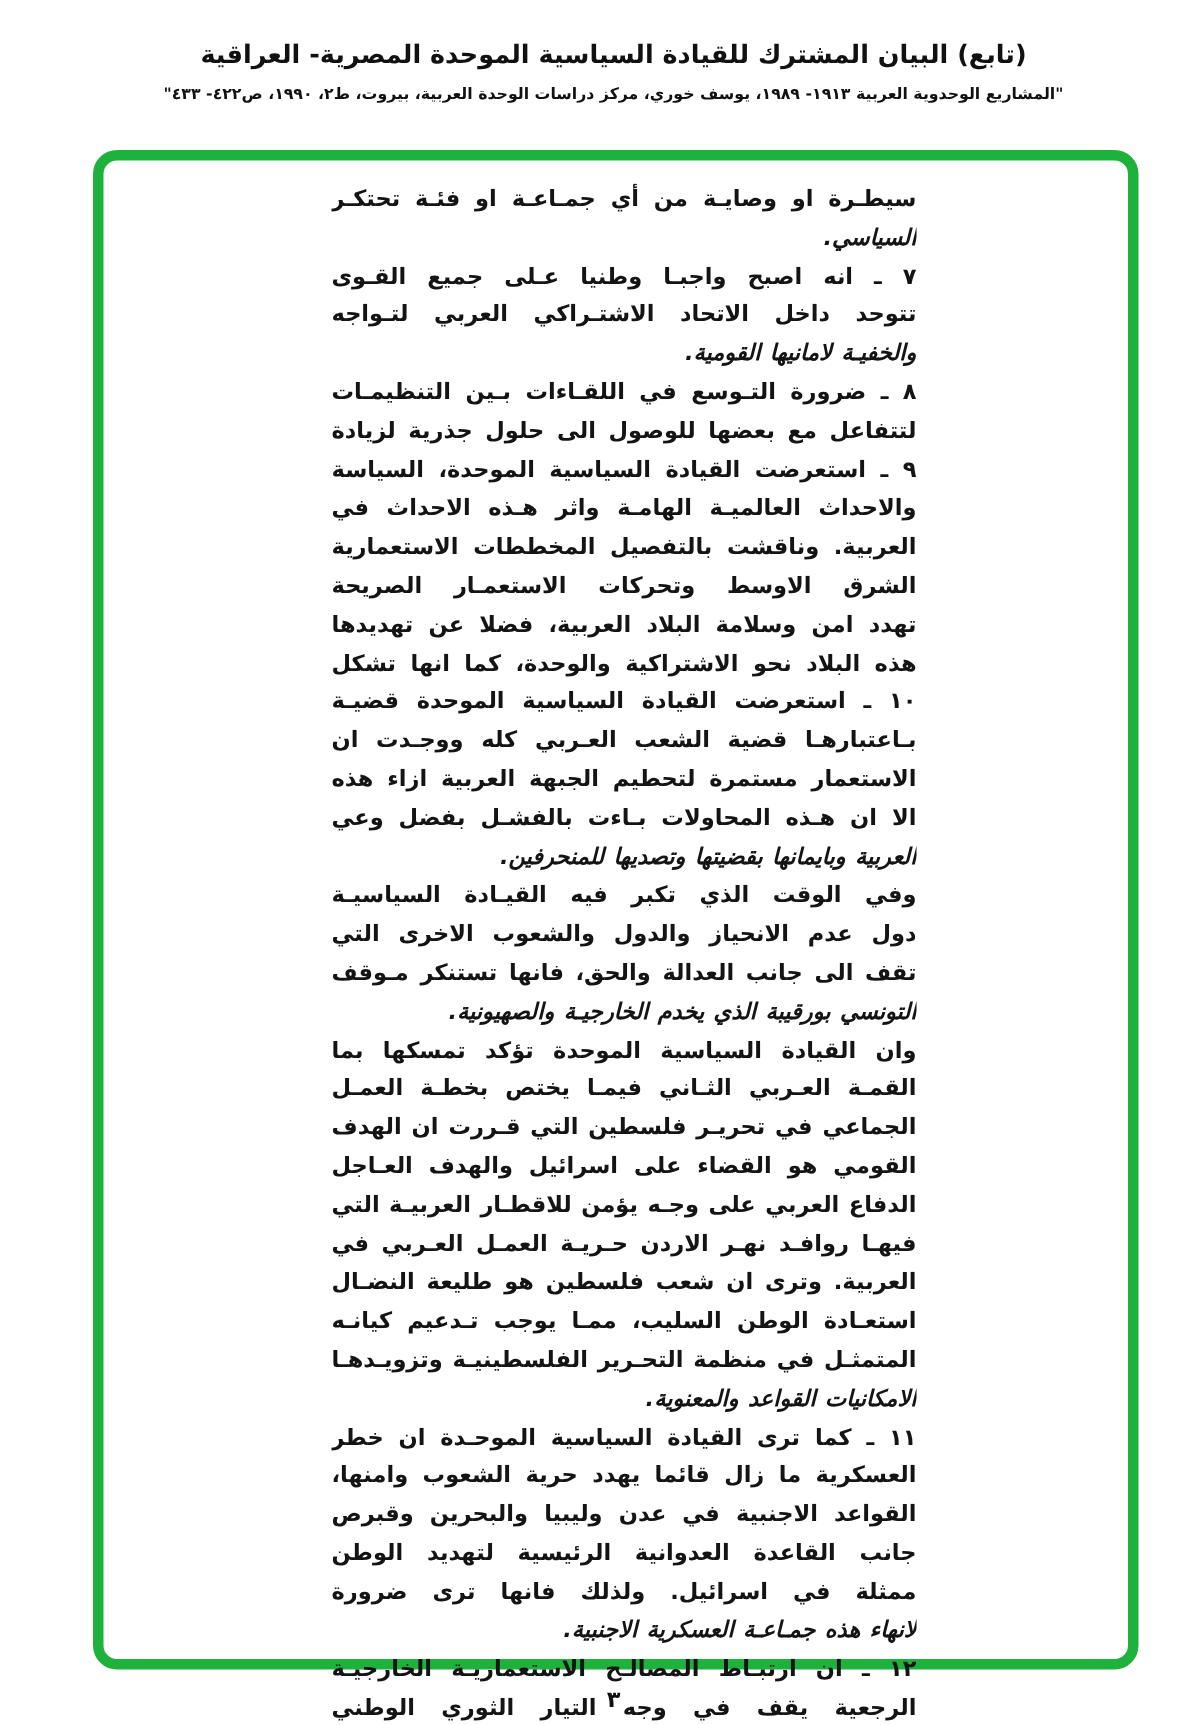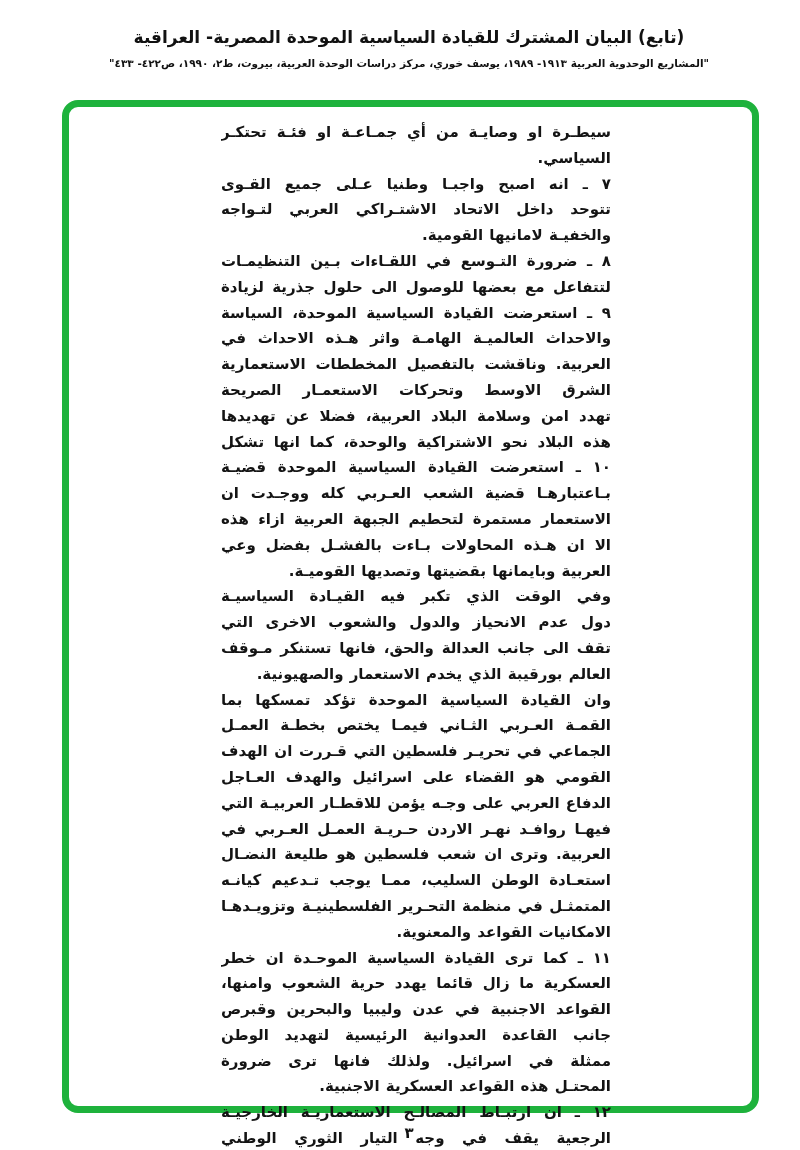--- a/index.html
+++ b/index.html
@@ -55,20 +55,21 @@
     height: 22.8px;
     overflow: hidden;
     text-align: justify;
     text-align-last: justify;
     text-justify: inter-word;
     word-spacing: 1px;
   }
   .line.para-end {
     text-align: center;
     text-align-last: right;
+    font-style: italic;
   }
 
   .page-number {
     position: absolute;
     top: 1112px; left: 0;
     width: 100%;
     text-align: center;
     font-size: 15px;
     font-weight: bold;
     color: #111;
@@ -96,41 +97,41 @@
         <div class="line">٩ ـ استعرضت القيادة السياسية الموحدة، السياسة الدولية</div>
         <div class="line">والاحداث العالميـة الهامـة واثر هـذه الاحداث في الاوضـاع</div>
         <div class="line">العربية. وناقشت بالتفصيل المخططات الاستعمارية في منطقة</div>
         <div class="line">الشرق الاوسط وتحركات الاستعمـار الصريحة والخفيـة التي</div>
         <div class="line">تهدد امن وسلامة البلاد العربية، فضلا عن تهديدها مسـيرة</div>
         <div class="line">هذه البلاد نحو الاشتراكية والوحدة، كما انها تشكل اخطارا</div>
         <div class="line">١٠ ـ استعرضت القيادة السياسية الموحدة قضيـة فلسطين</div>
         <div class="line">بـاعتبارهـا قضية الشعب العـربي كله ووجـدت ان محاولات</div>
         <div class="line">الاستعمار مستمرة لتحطيم الجبهة العربية ازاء هذه القضية</div>
         <div class="line">الا ان هـذه المحاولات بـاءت بالفشـل بفضل وعي الجمـاهير</div>
-        <div class="line para-end">العربية وبايمانها بقضيتها وتصديها القوميـة.</div>
+        <div class="line para-end">العربية وبايمانها بقضيتها وتصديها للمنحرفين.</div>
         <div class="line">وفي الوقت الذي تكبر فيه القيـادة السياسيـة الموحـدة موقف</div>
         <div class="line">دول عدم الانحياز والدول والشعوب الاخرى التي ارتضت ان</div>
         <div class="line">تقف الى جانب العدالة والحق، فانها تستنكر مـوقف الرئيس</div>
-        <div class="line para-end">العالم بورقيبة الذي يخدم الاستعمار والصهيونية.</div>
+        <div class="line para-end">التونسي بورقيبة الذي يخدم الخارجيـة والصهيونية.</div>
         <div class="line">وان القيادة السياسية الموحدة تؤكد تمسكها بما قـرره مؤتمر</div>
         <div class="line">القمـة العـربي الثـاني فيمـا يختص بخطـة العمـل العـربي</div>
         <div class="line">الجماعي في تحريـر فلسطين التي قـررت ان الهدف العـربي</div>
         <div class="line">القومي هو القضاء على اسرائيل والهدف العـاجل هـو تعزيـز</div>
         <div class="line">الدفاع العربي على وجـه يؤمن للاقطـار العربيـة التي تجري</div>
         <div class="line">فيهـا روافـد نهـر الاردن حـريـة العمـل العـربي في الارض</div>
         <div class="line">العربية. وترى ان شعب فلسطين هو طليعة النضـال من اجل</div>
         <div class="line">استعـادة الوطن السليب، ممـا يوجب تـدعيم كيانـه الثوري</div>
         <div class="line">المتمثـل في منظمة التحـرير الفلسطينيـة وتزويـدهـا بكـافـة</div>
         <div class="line para-end">الامكانيات القواعد والمعنوية.</div>
         <div class="line">١١ ـ كما ترى القيادة السياسية الموحـدة ان خطر القـواعد</div>
         <div class="line">العسكرية ما زال قائما يهدد حرية الشعوب وامنها، فما زالت</div>
         <div class="line">القواعد الاجنبية في عدن وليبيا والبحرين وقبرص وغيرها الى</div>
         <div class="line">جانب القاعدة العدوانية الرئيسية لتهديد الوطن العـربي كله</div>
         <div class="line">ممثلة في اسرائيل. ولذلك فانها ترى ضرورة استمرار النضـال</div>
-        <div class="line para-end">المحتـل هذه القواعد العسكرية الاجنبية.</div>
+        <div class="line para-end">لانهاء هذه جمـاعـة العسكرية الاجنبية.</div>
         <div class="line">١٢ ـ ان ارتبـاط المصالـح الاستعماريـة الخارجيـة بالقـوى</div>
         <div class="line">الرجعية يقف في وجه التيار الثوري الوطني التقـدمي ويتمثل</div>
         <div class="line">حـاليا فيمـا يجري في الجنـوب العربي المحتـل وعمان، ومـا</div>
       </div>
   </div>
 
   <div class="page-number">٣</div>
 
 </div>
 

